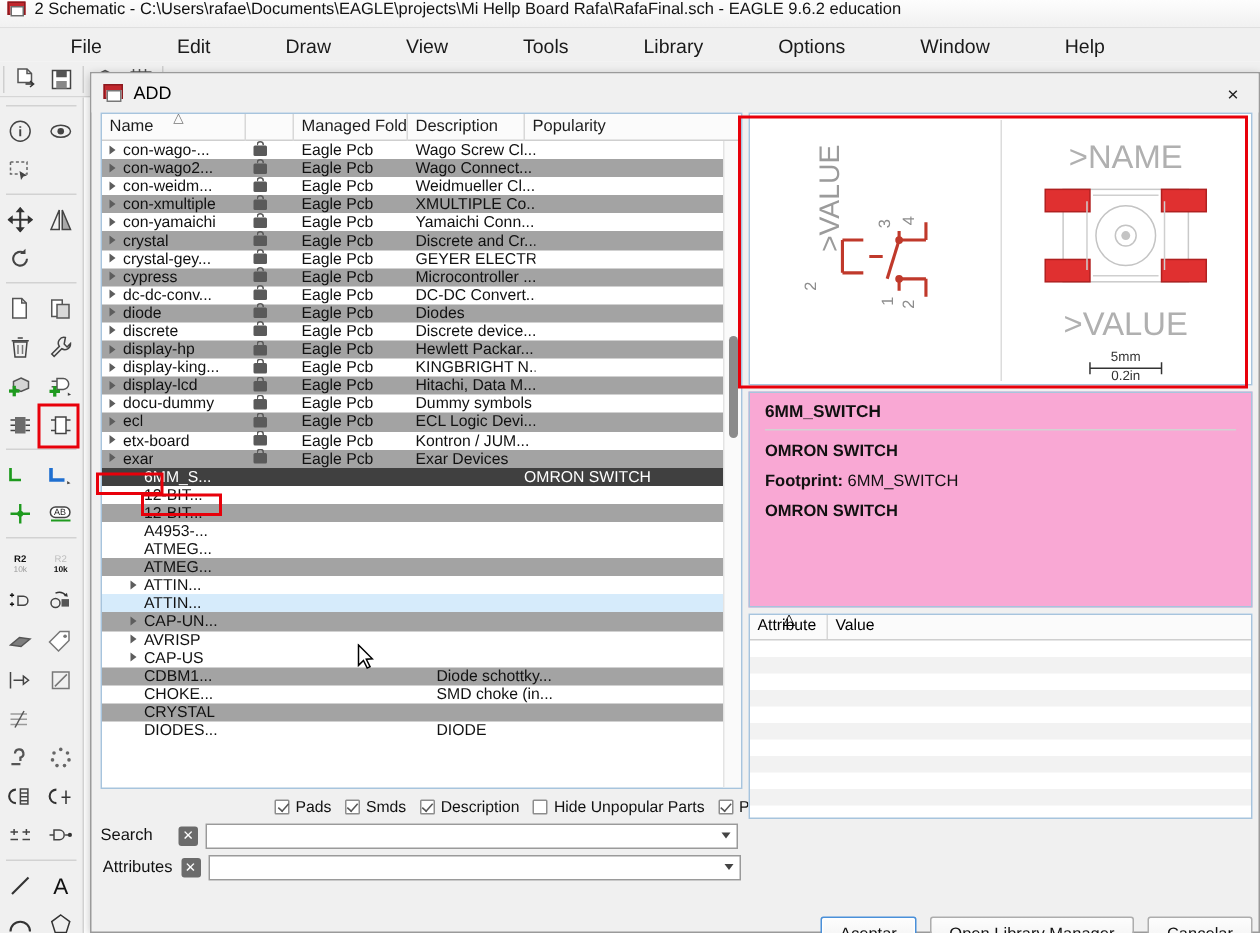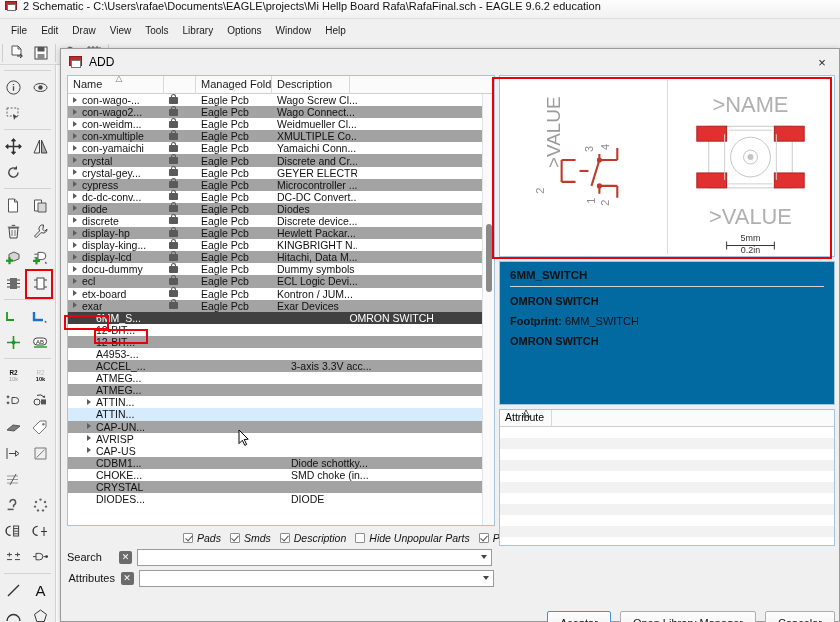--- a/index.html
+++ b/index.html
@@ -19,21 +19,21 @@
     display:flex;align-items:flex-start;gap:5px;padding-left:5px;box-sizing:border-box;
   }
   .titlebar .tb-text{font-size:11px;color:#111;white-space:nowrap;}
   .app-icon{width:13px;height:12px;position:relative;flex:0 0 auto;}
   .app-icon .bk{position:absolute;left:0;top:1px;width:12px;height:9px;background:#c1272d;border:1px solid #8d1a1f;box-sizing:border-box;}
   .app-icon .pg{position:absolute;left:2px;top:4px;width:9px;height:7px;background:#fff;border:1px solid #6e6e6e;box-sizing:border-box;}
   .menubar{
     position:absolute;left:0;top:19px;width:840px;height:22px;
     background:#f0f0f0;display:flex;align-items:center;padding-left:4px;box-sizing:border-box;
   }
-  .menubar .mi{padding:3px 7px;font-size:10px;color:#1a1a1a;white-space:nowrap;}
+  .menubar .mi{padding:3px 7px;font-size:13px;color:#1a1a1a;white-space:nowrap;margin-left:36px;}
   .toolstrip{
     position:absolute;left:0;top:41px;width:840px;height:24px;
     background:#f0f0f0;border-bottom:1px solid #d6d6d6;box-sizing:border-box;
     display:flex;align-items:center;
   }
   .ts-cell{width:24px;height:22px;display:flex;align-items:center;justify-content:center;}
   .ts-sep{width:1px;height:18px;background:#cfcfcf;margin:0 2px;}
   
   .lefttool{
     position:absolute;left:0;top:65px;width:56px;height:557px;
@@ -116,21 +116,21 @@
     border:1.4px solid #5a5a5a;border-bottom:none;border-radius:3px 3px 0 0;box-sizing:border-box;
   }
   
   .vscroll{
     position:absolute;right:0px;top:18px;width:12px;height:431px;background:#fafafa;border-left:1px solid #e3e3e3;box-sizing:border-box;
   }
   .vthumb{position:absolute;left:3px;width:6px;background:#8b8b8b;border-radius:3px;}
   
   .optrow{
     position:absolute;left:122px;top:455px;width:312px;height:16px;
-    display:flex;align-items:center;font-size:10.5px;color:#111;gap:0px;font-style:italic;
+    display:flex;align-items:center;font-size:10.5px;color:#111;gap:0px;
   }
   .opt{display:flex;align-items:center;margin-right:9px;white-space:nowrap;}
   .cbx{
     width:10px;height:10px;border:1px solid #8d8d8d;background:#fff;margin-right:4px;
     box-sizing:border-box;position:relative;border-radius:1px;flex:0 0 auto;
   }
   .cbx.on::after{
     content:"";position:absolute;left:2.5px;top:0px;width:3px;height:6px;
     border:solid #555;border-width:0 1.4px 1.4px 0;transform:rotate(42deg);
   }
@@ -156,21 +156,21 @@
   
   .preview{
     position:absolute;left:438px;top:0px;width:336px;height:182px;
     background:#fff;border:1px solid #a7c4dd;box-sizing:border-box;
   }
   .prev-split{position:absolute;left:50%;top:4px;width:1px;height:174px;background:#dcdcdc;}
   .sym-pane{position:absolute;left:0;top:0;width:50%;height:100%;}
   .fp-pane{position:absolute;right:0;top:0;width:50%;height:100%;}
   .descbox{
     position:absolute;left:438px;top:186px;width:336px;height:144px;
-    background:#0369a1;border:1px solid #a7c4dd;box-sizing:border-box;padding:7px 10px;
+    background:#f9a8d4;border:1px solid #a7c4dd;box-sizing:border-box;padding:7px 10px;
   }
   .desc-h{font-size:11.5px;font-weight:bold;color:#111;padding-bottom:5px;border-bottom:1px solid #d2d2d2;}
   .desc-l{font-size:11px;font-weight:bold;color:#111;margin-top:8px;}
   .desc-l .thin{font-weight:normal;}
   .attrbox{
     position:absolute;left:438px;top:334px;width:336px;height:137px;
     background:#fff;border:1px solid #a7c4dd;box-sizing:border-box;overflow:hidden;
   }
   .ah{display:flex;height:16px;background:#fbfbfb;border-bottom:1px solid #cfcfcf;font-size:10.5px;}
   .ah div{padding:1px 0 0 5px;box-sizing:border-box;border-right:1px solid #d8d8d8;position:relative;}
@@ -566,20 +566,21 @@
     </div>
 
     <div class="dlg-body">
 
       <div class="listwrap">
         <div class="lheader">
           <div class="lh col-name"><span class="sortmark">△</span><span>Name</span></div>
           <div class="lh col-lock"></div>
           <div class="lh col-folder">Managed Folder</div>
           <div class="lh col-desc">Description</div>
+          <div class="lh col-pop">Popularity</div>
         </div>
         <div class="rows" id="rows">
             <div class="row">
               <div class="r-name indent0">
                 <span class="arrow closed"></span>
                 <span class="nm">con-wago-...</span>
               </div>
               <div class="r-lock">
                 <span class="lockico"></span>
               </div>
@@ -822,30 +823,20 @@
               <div class="r-pop"></div>
             </div>
             <div class="row">
               <div class="r-name indent1">
                 <span class="arrow"></span>
                 <span class="nm">A4953-...</span>
               </div>
               <div class="r-lock"></div>
               <div class="r-folder"></div>
               <div class="r-desc"></div>
-              <div class="r-pop"></div>
-            </div>
-            <div class="row alt">
-              <div class="r-name indent1">
-                <span class="arrow"></span>
-                <span class="nm">ACCEL_...</span>
-              </div>
-              <div class="r-lock"></div>
-              <div class="r-folder"></div>
-              <div class="r-desc">3-axis 3.3V acc...</div>
               <div class="r-pop"></div>
             </div>
             <div class="row">
               <div class="r-name indent1">
                 <span class="arrow"></span>
                 <span class="nm">ATMEG...</span>
               </div>
               <div class="r-lock"></div>
               <div class="r-folder"></div>
               <div class="r-desc"></div>
@@ -1055,20 +1046,21 @@
         <div class="desc-l">
           <span>Footprint:</span>
           <span class="thin">6MM_SWITCH</span>
         </div>
         <div class="desc-l">OMRON SWITCH</div>
       </div>
 
       <div class="attrbox">
         <div class="ah">
           <div class="a1"><span class="sortmark" style="position:absolute;left:22px;top:-4px;">△</span><span>Attribute</span></div>
+          <div class="a2">Value</div>
         </div>
         <div id="attrRows">
             <div class="attr-band"></div>
             <div class="attr-band alt"></div>
             <div class="attr-band"></div>
             <div class="attr-band alt"></div>
             <div class="attr-band"></div>
             <div class="attr-band alt"></div>
             <div class="attr-band"></div>
             <div class="attr-band alt"></div>

